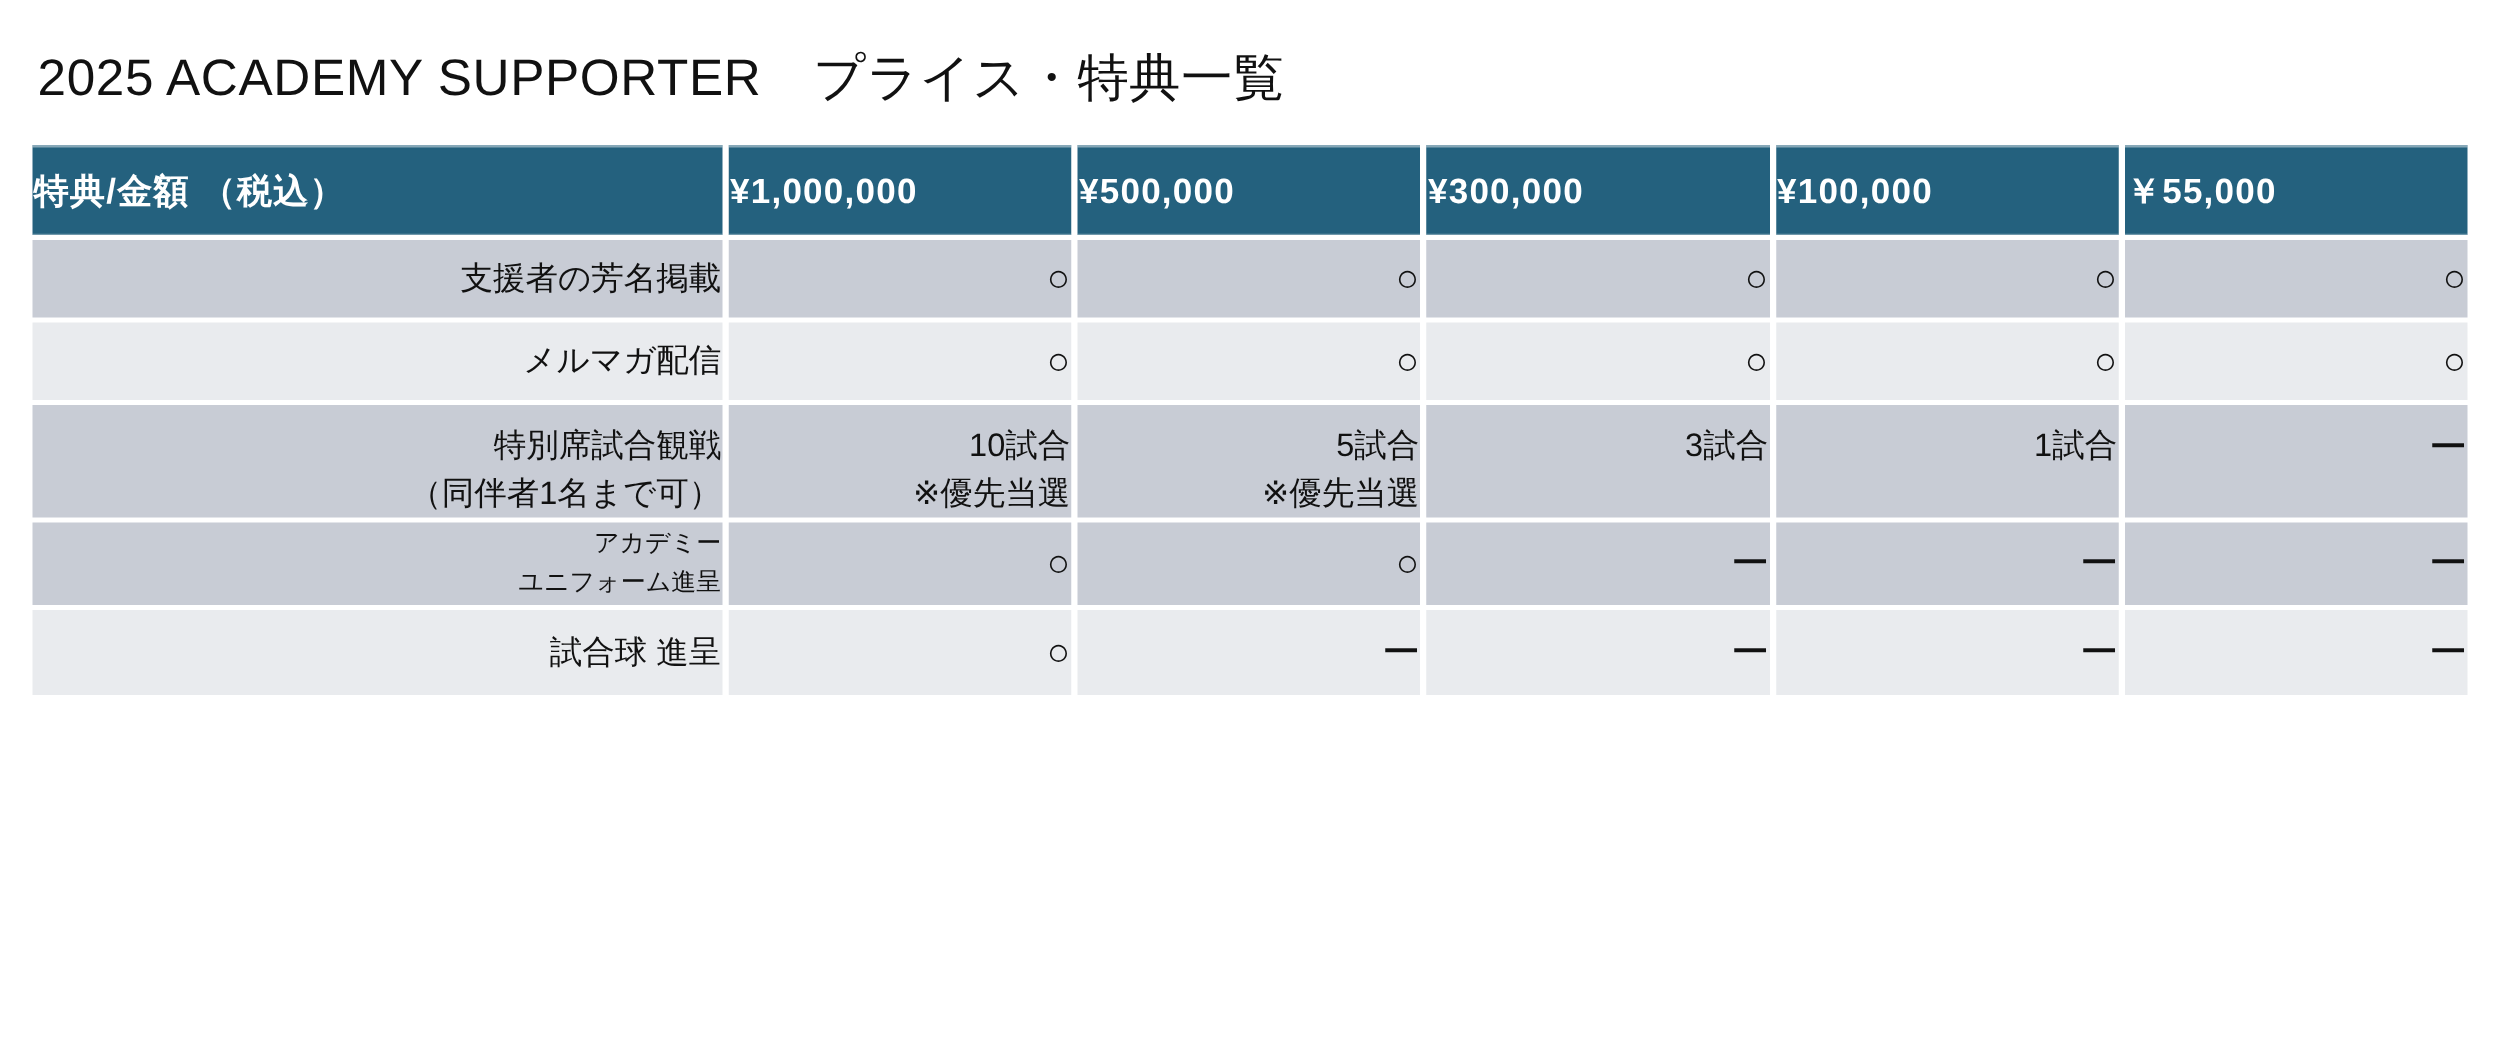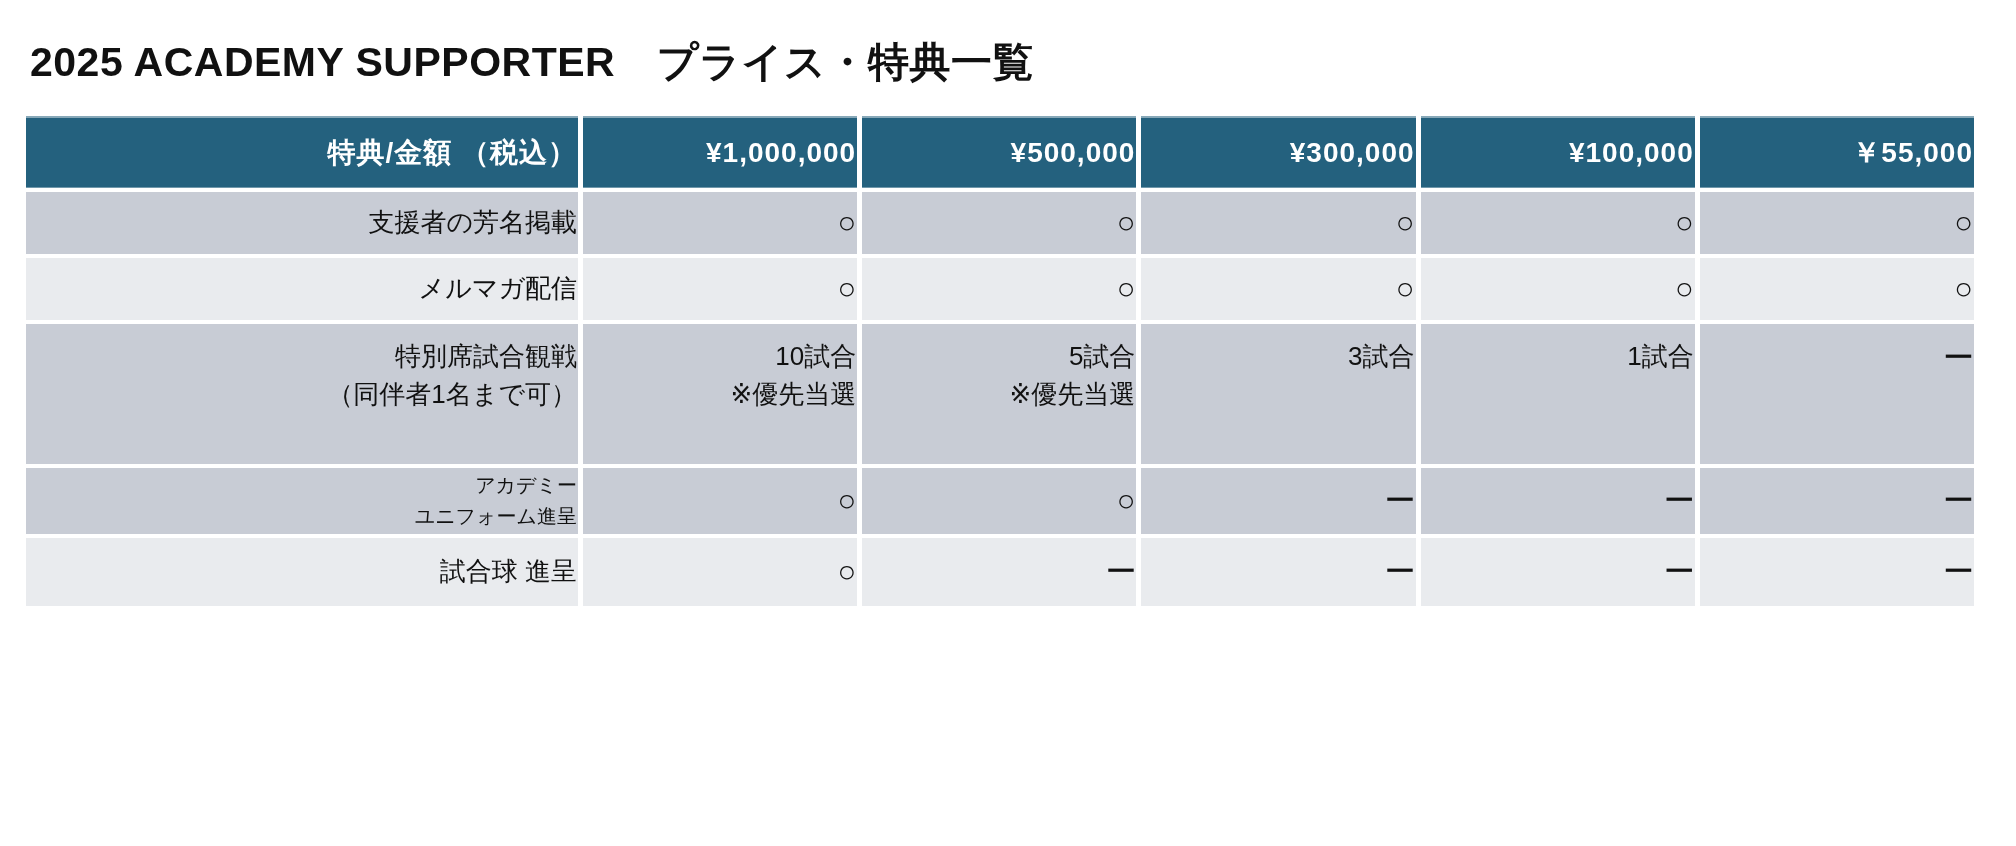--- a/index.html
+++ b/index.html
@@ -17,58 +17,58 @@
     background:var(--page-bg);
     font-family:"Liberation Sans","DejaVu Sans",sans-serif;
     color:var(--text);
     position:relative;
     overflow:hidden;
   }
   .title{
     position:absolute;
     left:30px;top:8px;
     font-size:41px;
-    font-weight:bold;
+    font-weight:normal;
     letter-spacing:0.5px;
     white-space:nowrap;
     color:var(--text);
   }
   table.price-table{
     position:absolute;
     left:21px;top:112px;
     width:1958px;
     table-layout:fixed;
     border-collapse:separate;
     border-spacing:5px 4px;
   }
   col.feature-col{width:552px;}
   th{
     background:var(--header-bg);
     color:var(--header-text);
     font-size:28px;
     font-weight:bold;
     height:72px;
-    text-align:right;
+    text-align:left;
     vertical-align:middle;
     border-top:2px solid rgba(255,255,255,0.45);
     border-bottom:1px solid rgba(255,255,255,0.35);
     letter-spacing:1px;
   }
   td{
     text-align:right;
     vertical-align:middle;
     font-weight:normal;
     white-space:pre-line;
     color:var(--text);
     line-height:1.3;
   }
   tr.dark td{background:var(--row-dark);}
   tr.light td{background:var(--row-light);}
   tr.normal td{height:62px;}
-  tr.tall td{height:140px;vertical-align:top;padding-top:14px;}
+  tr.tall td{height:90px;vertical-align:top;padding-top:14px;}
   tr.smallfeat td{height:66px;}
   tr.last td{height:68px;padding-left:32px;}
   td.feature{font-size:26px;}
   tr.tall td.feature{font-size:26px;line-height:1.45;}
   tr.smallfeat td.feature{font-size:20px;line-height:1.55;padding-left:44px;}
   td.circle{font-size:31px;}
   td.dash{font-size:31px;letter-spacing:-1px;}
   td.text-val{font-size:26px;line-height:1.45;margin-top:16px;}
 </style>
 </head>

